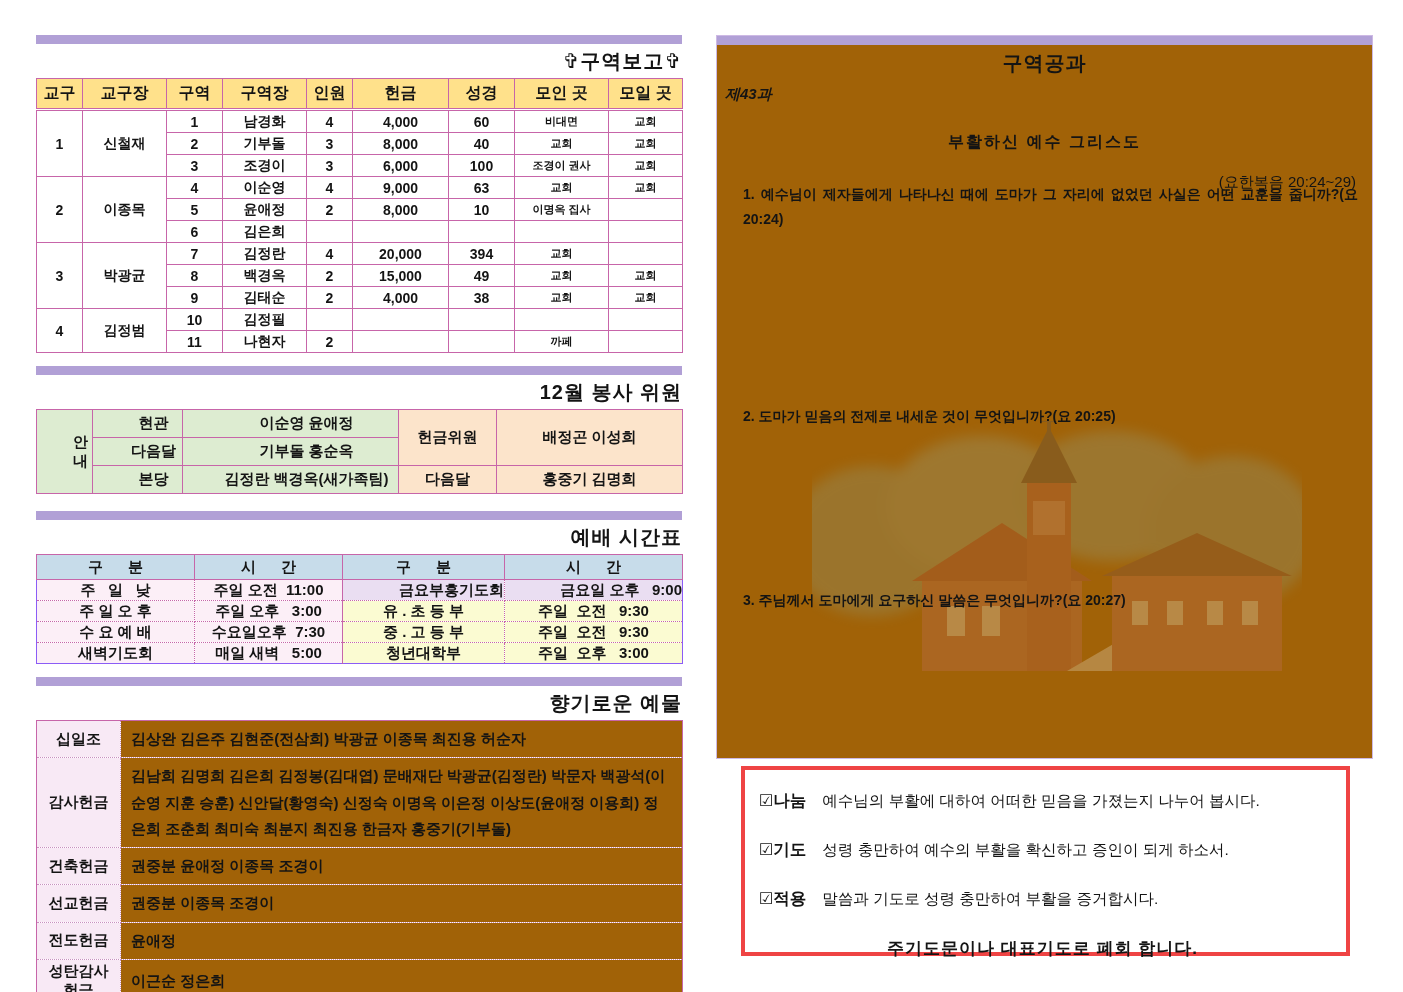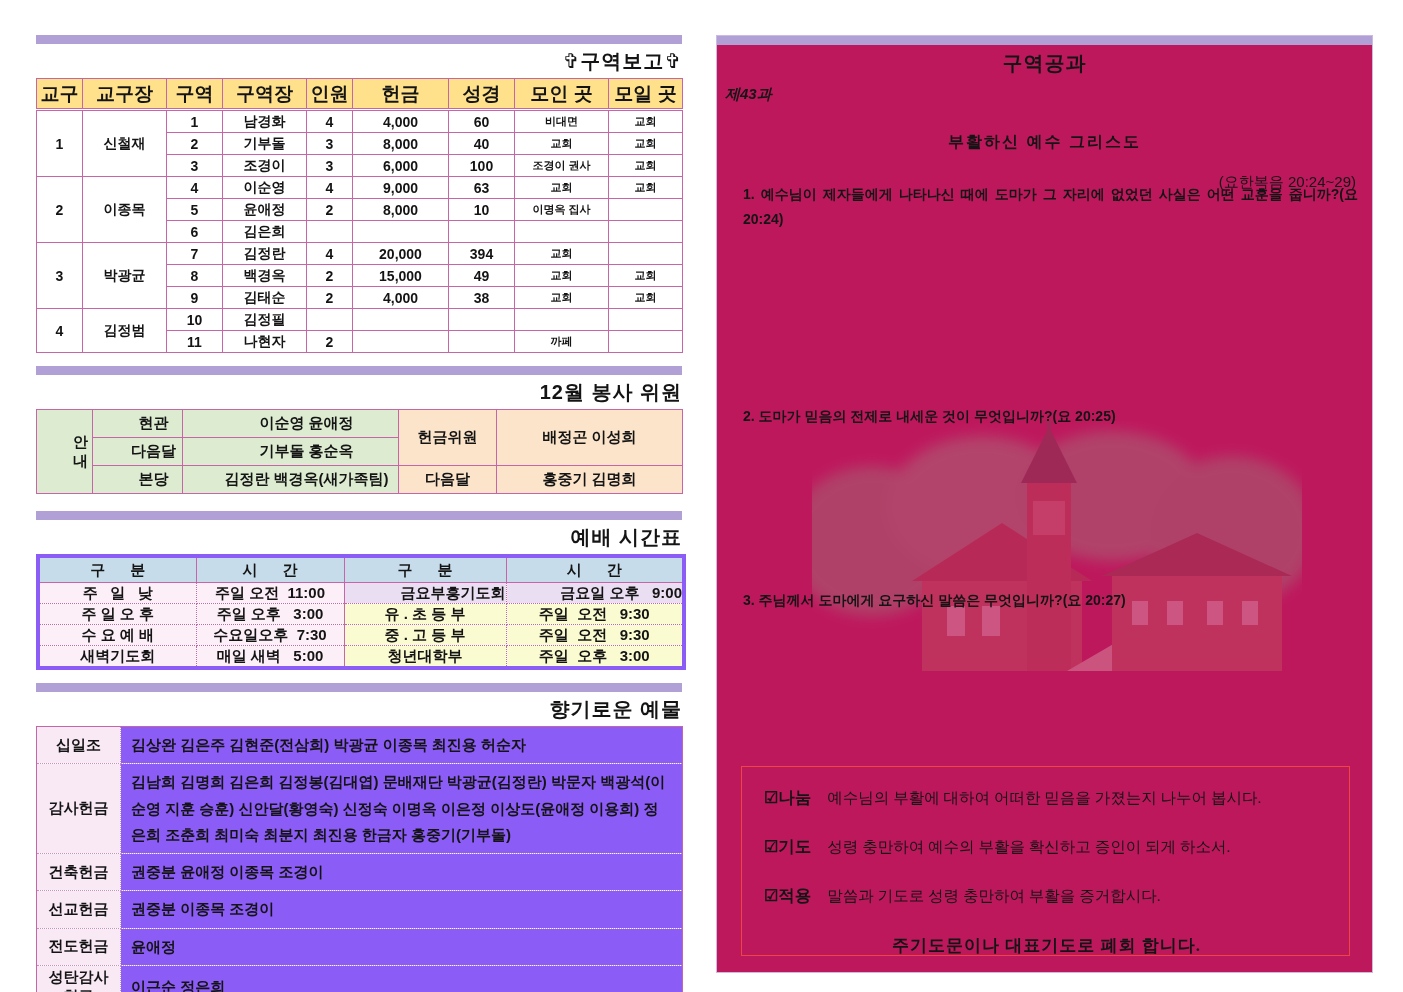--- a/index.html
+++ b/index.html
@@ -2,62 +2,62 @@
 <html><head>
 <meta charset="utf-8">
 <style>
   html,body{margin:0;padding:0;}
   body{
     width:1403px;height:992px;background:#ffffff;position:relative;
     font-family:"Liberation Sans","DejaVu Sans",sans-serif;color:#141414;
     overflow:hidden;
   }
   .left-col{position:absolute;left:36px;top:35px;width:646px;}
-  .right-panel{position:absolute;left:716px;top:35px;width:657px;height:938px;
-    border:1px solid #cdb9e4;box-sizing:border-box;background:#be185d;}
+  .right-panel{position:absolute;left:716px;top:35px;width:657px;height:724px;
+    border:1px solid #cdb9e4;box-sizing:border-box;background:#a16207;}
   .bar{height:9px;background:#b1a0d6;}
   .sec-title{text-align:right;font-weight:bold;font-size:20px;padding:4px 0 3px;letter-spacing:1px;background:#fff;}
   table{border-collapse:collapse;width:646px;table-layout:fixed;background:#fff;}
   td,th{border:1px solid #c765a9;text-align:center;font-size:14px;padding:0;overflow:hidden;vertical-align:middle;}
   
-  .t-report th{background:#ffe18b;height:29px;font-size:19px;border-bottom:3px double #c765a9;font-weight:bold;}
+  .t-report th{background:#ffe18b;height:29px;font-size:16px;border-bottom:3px double #c765a9;font-weight:bold;}
   .t-report td{height:21px;font-weight:bold;}
   .small{font-size:11px;font-weight:bold;}
   
   .t-comm td{height:27px;font-size:15px;font-weight:bold;}
   .green{background:#ddecd1;padding-left:32px;}
   .peach{background:#fce4cb;}
   
-  .t-sch{border:4px solid #8b5cf6;}
+  .t-sch{border:1px solid #8b5cf6;}
   .t-sch th{background:#c7dcea;height:24px;font-size:15px;font-weight:bold;}
   .t-sch td{height:20px;font-size:15px;font-weight:bold;border-style:dotted;border-width:1px;}
   .t-sch .solid-l{border-left:1px solid #c765a9;}
   .pinkc{background:#fceff7;}
   .lavc{background:#eadef2;text-align:right;}
   .yelc{background:#fbfbd2;margin-left:28px;}
   .pre{white-space:pre;}
   
   .t-off{border:1.5px solid #c765a9;}
   .t-off td{border:1px dotted #c98fc0;font-size:15px;font-weight:bold;}
   .t-off .lbl{background:#f8e9f5;width:84px;padding:2px 4px;}
-  .t-off .val{background:#8b5cf6;text-align:left;padding:5px 10px;line-height:1.75;margin-left:32px;}
+  .t-off .val{background:#a16207;text-align:left;padding:5px 10px;line-height:1.75;margin-left:32px;}
   .h33{height:33px;} .h90{height:84px;} .h46{height:44px;}
   .gap13{height:13px;} .gap17{height:17px;}
   
   .rp-title{text-align:center;font-weight:bold;font-size:20px;margin-top:5px;letter-spacing:1px;}
   .rp-no{font-weight:bold;font-size:15px;padding-left:8px;margin-top:8px;font-style:italic;}
   .rp-subject{text-align:center;font-weight:bold;font-size:16px;margin-top:28px;letter-spacing:2px;}
   .rp-scripture{text-align:right;font-size:15px;padding-right:16px;margin-top:20px;}
   .q{position:absolute;left:14px;right:14px;font-weight:bold;font-size:14px;line-height:1.8;text-align:justify;background:transparent;margin-left:12px;}
   .q1{top:146px;}
   .q2{top:368px;}
   .q3{top:552px;}
   .watermark{position:absolute;left:95px;top:385px;width:490px;height:280px;opacity:.30;pointer-events:none;}
-  .chk-box{position:absolute;left:24px;right:22px;top:730px;height:190px;border:1px solid #ef4444;
-    padding:20px 20px 0 22px;box-sizing:border-box;background:transparent;font-family:Liberation Serif, serif;}
+  .chk-box{position:absolute;left:24px;right:22px;top:730px;height:190px;border:4px solid #ef4444;
+    padding:20px 20px 0 14px;box-sizing:border-box;background:transparent;}
   .chk-row{font-size:15.5px;margin-bottom:27px;white-space:nowrap;}
   .chk-mark{font-size:16px;font-weight:bold;}
   .chk-lbl{font-weight:bold;font-size:16.5px;margin-right:16px;}
   .closing{text-align:center;font-weight:bold;font-size:17px;margin-top:2px;letter-spacing:1px;}
 </style>
 </head>
 <body>
 
 <div class="left-col">
 

